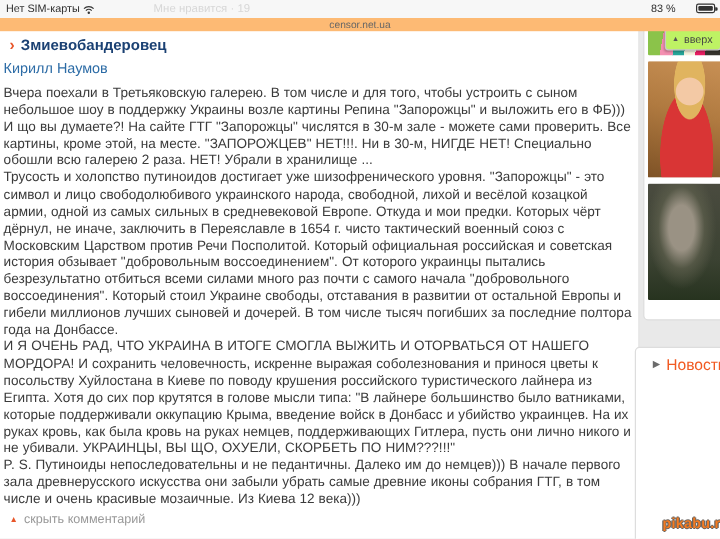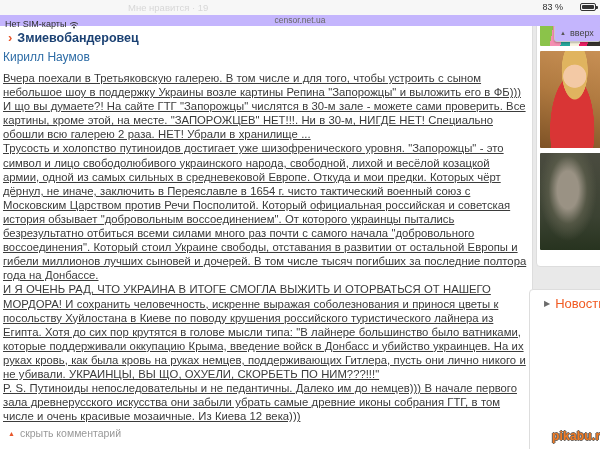--- a/index.html
+++ b/index.html
@@ -2,40 +2,40 @@
 <html><head>
 <meta charset="utf-8">
 <style>
   * { margin:0; padding:0; box-sizing:border-box; }
   html,body { width:600px; height:449px; }
   body { font-family:"Liberation Sans", sans-serif; background:#e9e9e9; position:relative; overflow:hidden; }
   #root { position:absolute; inset:0; background:#e9e9e9; }
 
   
   .statusbar { position:absolute; left:0; top:0; width:600px; height:15px; background:#f7f7f7; z-index:30; }
-  .sb-left { position:absolute; left:5px; top:2px; font-size:9px; color:#2e2e2e; display:flex; align-items:flex-end; gap:3px;margin-top:17px; }
+  .sb-left { position:absolute; left:5px; top:2px; font-size:9px; color:#2e2e2e; display:flex; align-items:flex-end; gap:3px; }
   .sb-time { position:absolute; left:0; right:0; top:2px; text-align:center; font-size:9.5px; font-weight:bold; color:#111; }
   .sb-right { position:absolute; right:4px; top:2px; font-size:9px; color:#2e2e2e; display:flex; align-items:center; gap:17px; }
   .battery { position:relative; width:16px; height:8px; border:1px solid #333; border-radius:2px; }
   .battery i { position:absolute; left:1px; top:1px; bottom:1px; width:83%; background:#333; border-radius:1px; display:block; }
   .battery:after { content:""; position:absolute; right:-3px; top:2px; width:2px; height:3px; background:#333; border-radius:0 1px 1px 0; }
   .ghost { position:absolute; left:128px; top:2px; font-size:9.5px; color:#bdbdbd; opacity:.55; z-index:31; }
 
   
-  .urlline { position:absolute; left:0; top:15px; width:600px; height:11px; background:#c4b5fd; z-index:29; }
+  .urlline { position:absolute; left:0; top:15px; width:600px; height:11px; background:#fdba74; z-index:29; }
   .urlline span { display:block; text-align:center; font-size:8.5px; color:#666; line-height:11px; }
 
   
   .content { position:absolute; left:0; top:15px; width:533px; height:434px; background:#fff;
              border-right:1px solid #ddd; padding:13px 5px 0 3px; overflow:hidden; }
   .title-row { display:flex; align-items:baseline; gap:5px; padding-left:5px; margin-top:2px; }
   .title-chevron { color:#e8562a; font-weight:bold; font-size:13px; }
   .post-title { color:#1b4173; font-weight:bold; font-size:12.5px; }
   .author { color:#2d6ca6; font-size:12px; margin-top:5px; margin-bottom:7px; }
-  .body-text p { font-size:11.3px; line-height:14.1px; color:#3b3b3b; margin:0; word-spacing:0.2px;text-decoration:underline; }
+  .body-text p { font-size:11.3px; line-height:14.1px; color:#3b3b3b; margin:0; word-spacing:0.2px; }
   .body-text p:last-child { }
 
   .hide-row { margin-top:4px; display:flex; align-items:center; gap:5px; padding-left:5px; color:#999; font-size:10.5px; }
   .hide-icon { color:#e8562a; font-size:7px; line-height:7px; }
 
   
   .sidebar { position:absolute; left:537px; top:0; width:63px; height:449px; z-index:5; }
   .thumb-card { position:absolute; left:-1px; top:-10px; width:72px; height:277px; background:#fff;
                 border:1px solid #ddd; border-radius:4px; }
   .thumb { position:absolute; left:3px; width:62px; border-radius:1px; }
@@ -44,21 +44,21 @@
   .thumb2 { top:51px; height:97px;
     background:
       radial-gradient(circle at 56% 26%, #f3c9a5 0 14%, rgba(0,0,0,0) 15%),
       radial-gradient(ellipse at 56% 20%, #e0b45f 0 26%, rgba(0,0,0,0) 27%),
       radial-gradient(ellipse at 52% 82%, #d93535 0 48%, rgba(0,0,0,0) 49%),
       linear-gradient(15deg,#7e5226,#b07a40 55%,#c89055); }
   .thumb3 { top:153px; height:97px;
     background:
       radial-gradient(ellipse at 45% 38%, #9a9284 0 22%, rgba(90,92,74,.8) 40%, rgba(0,0,0,0) 60%),
       linear-gradient(#4a4b3f,#3b4232 65%,#27331f); }
-  .up-btn { position:absolute; left:17px; top:24px; background:#c4b5fd; border:1px solid #c9c9c9; border-radius:3px;
+  .up-btn { position:absolute; left:17px; top:24px; background:#bef264; border:1px solid #c9c9c9; border-radius:3px;
             box-shadow:0 1px 2px rgba(0,0,0,.25); font-size:9px; color:#444; padding:3px 6px 3px 5px;
             display:flex; align-items:center; gap:4px; white-space:nowrap; z-index:6; }
   .up-tri { font-size:6px; color:#555; }
   .news-box { position:absolute; left:-8px; top:289px; width:90px; height:170px; border:1px solid #ddd;
               border-radius:4px; background:#fff; }
   .news-label { position:absolute; left:14px; top:6px; display:flex; align-items:center; gap:5px; white-space:nowrap; }
   .news-tri { color:#6b6b6b; font-size:8px; }
   .news-text { color:#f15a22; font-size:13px; }
 
   

